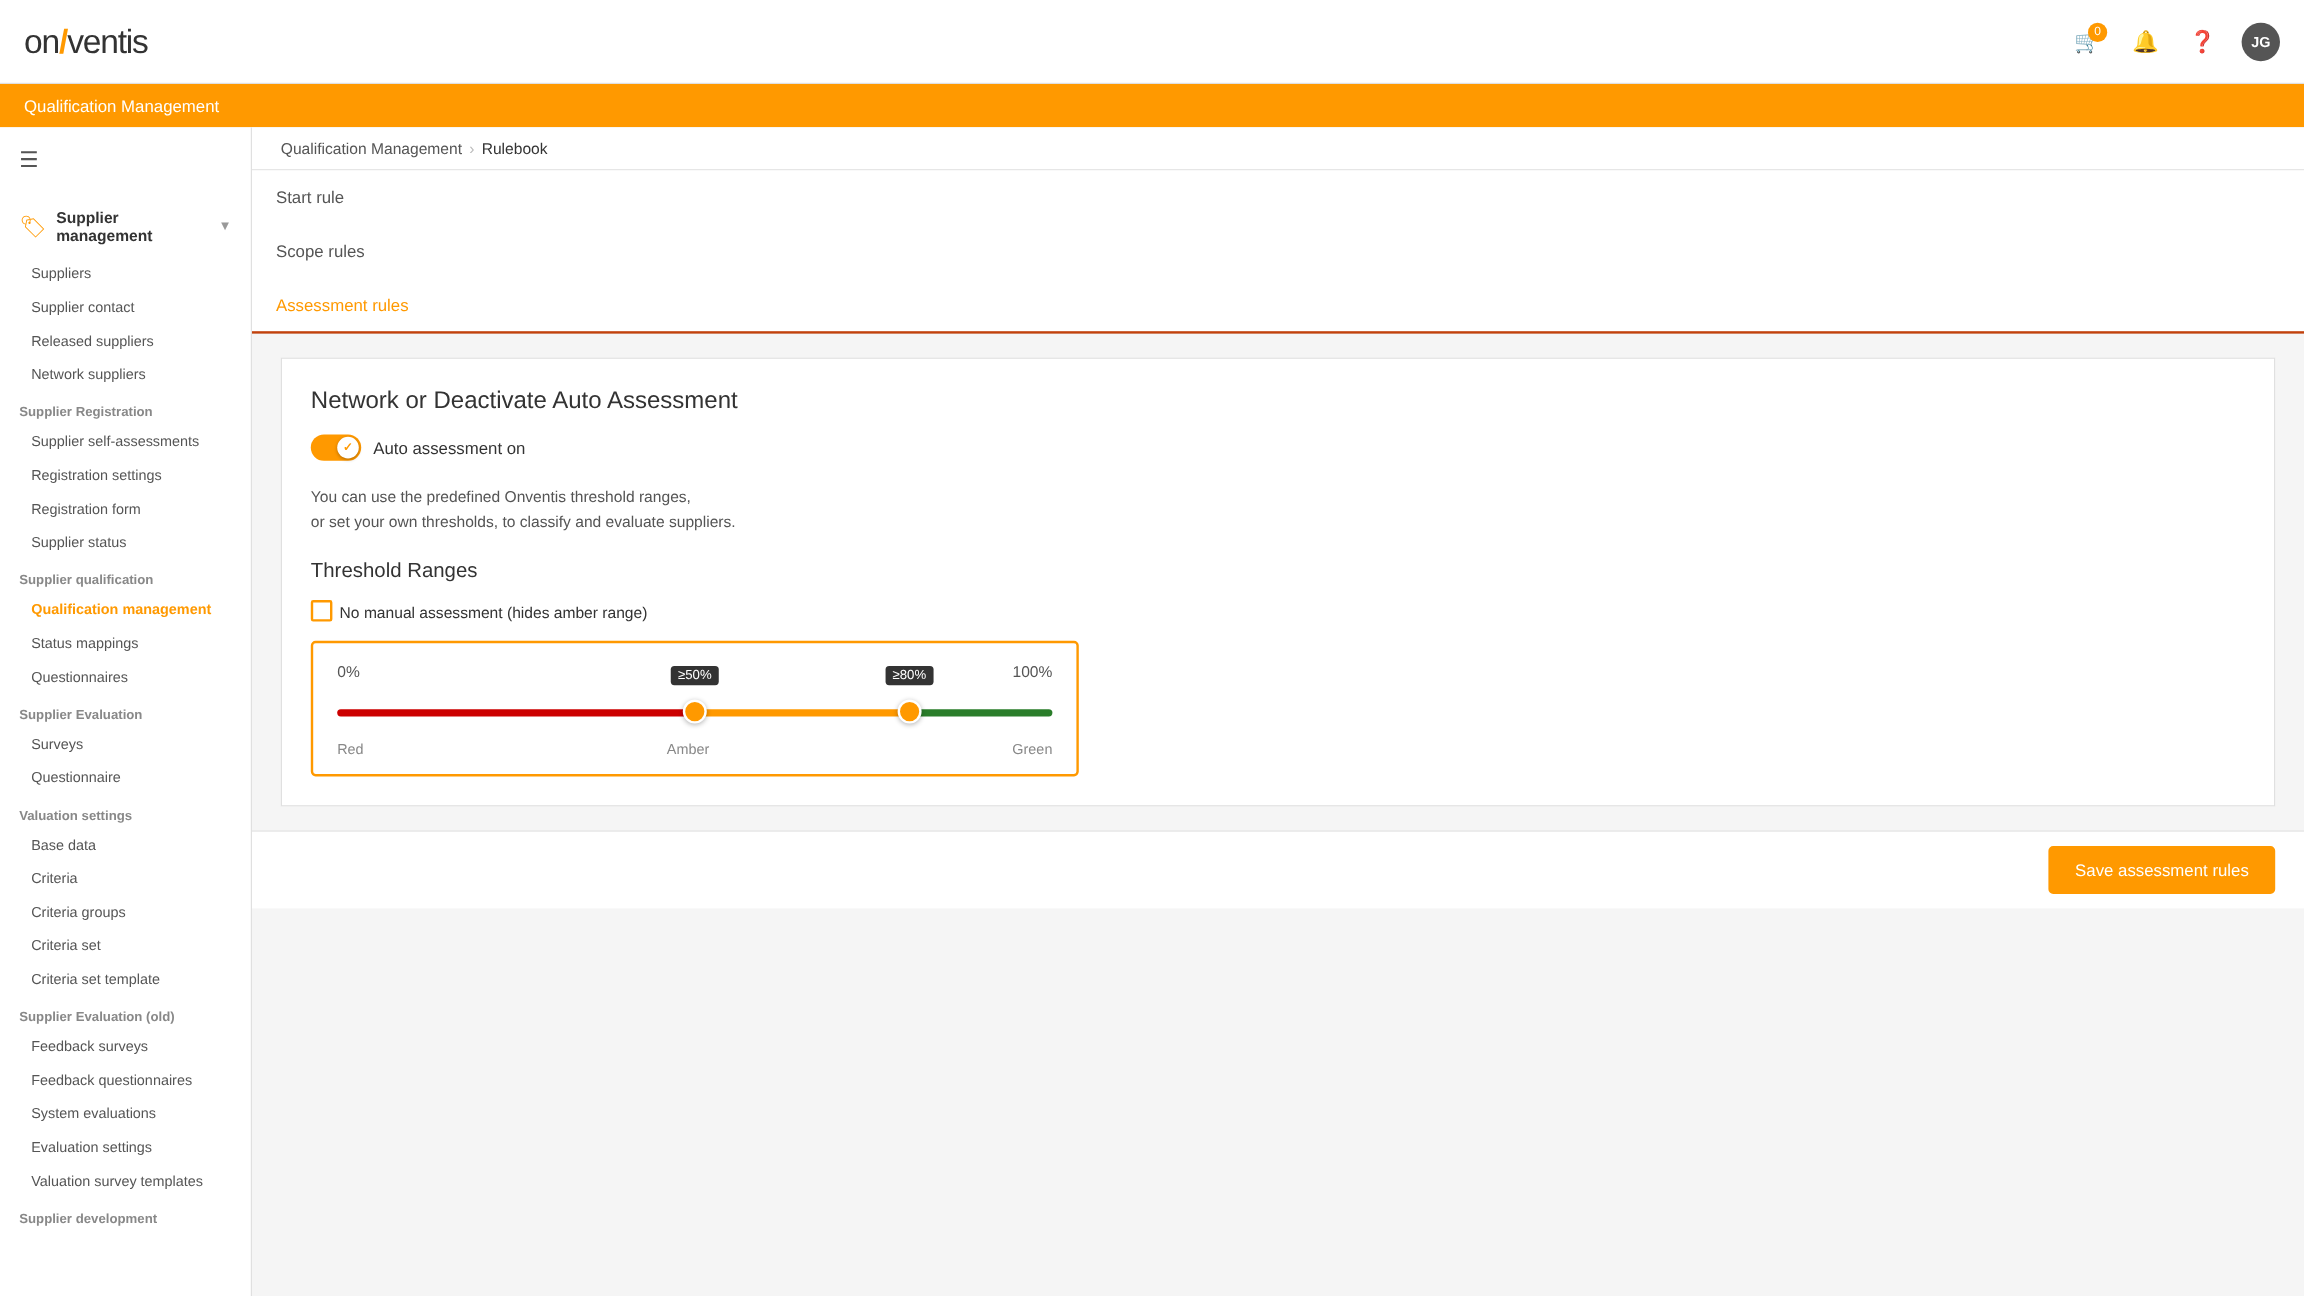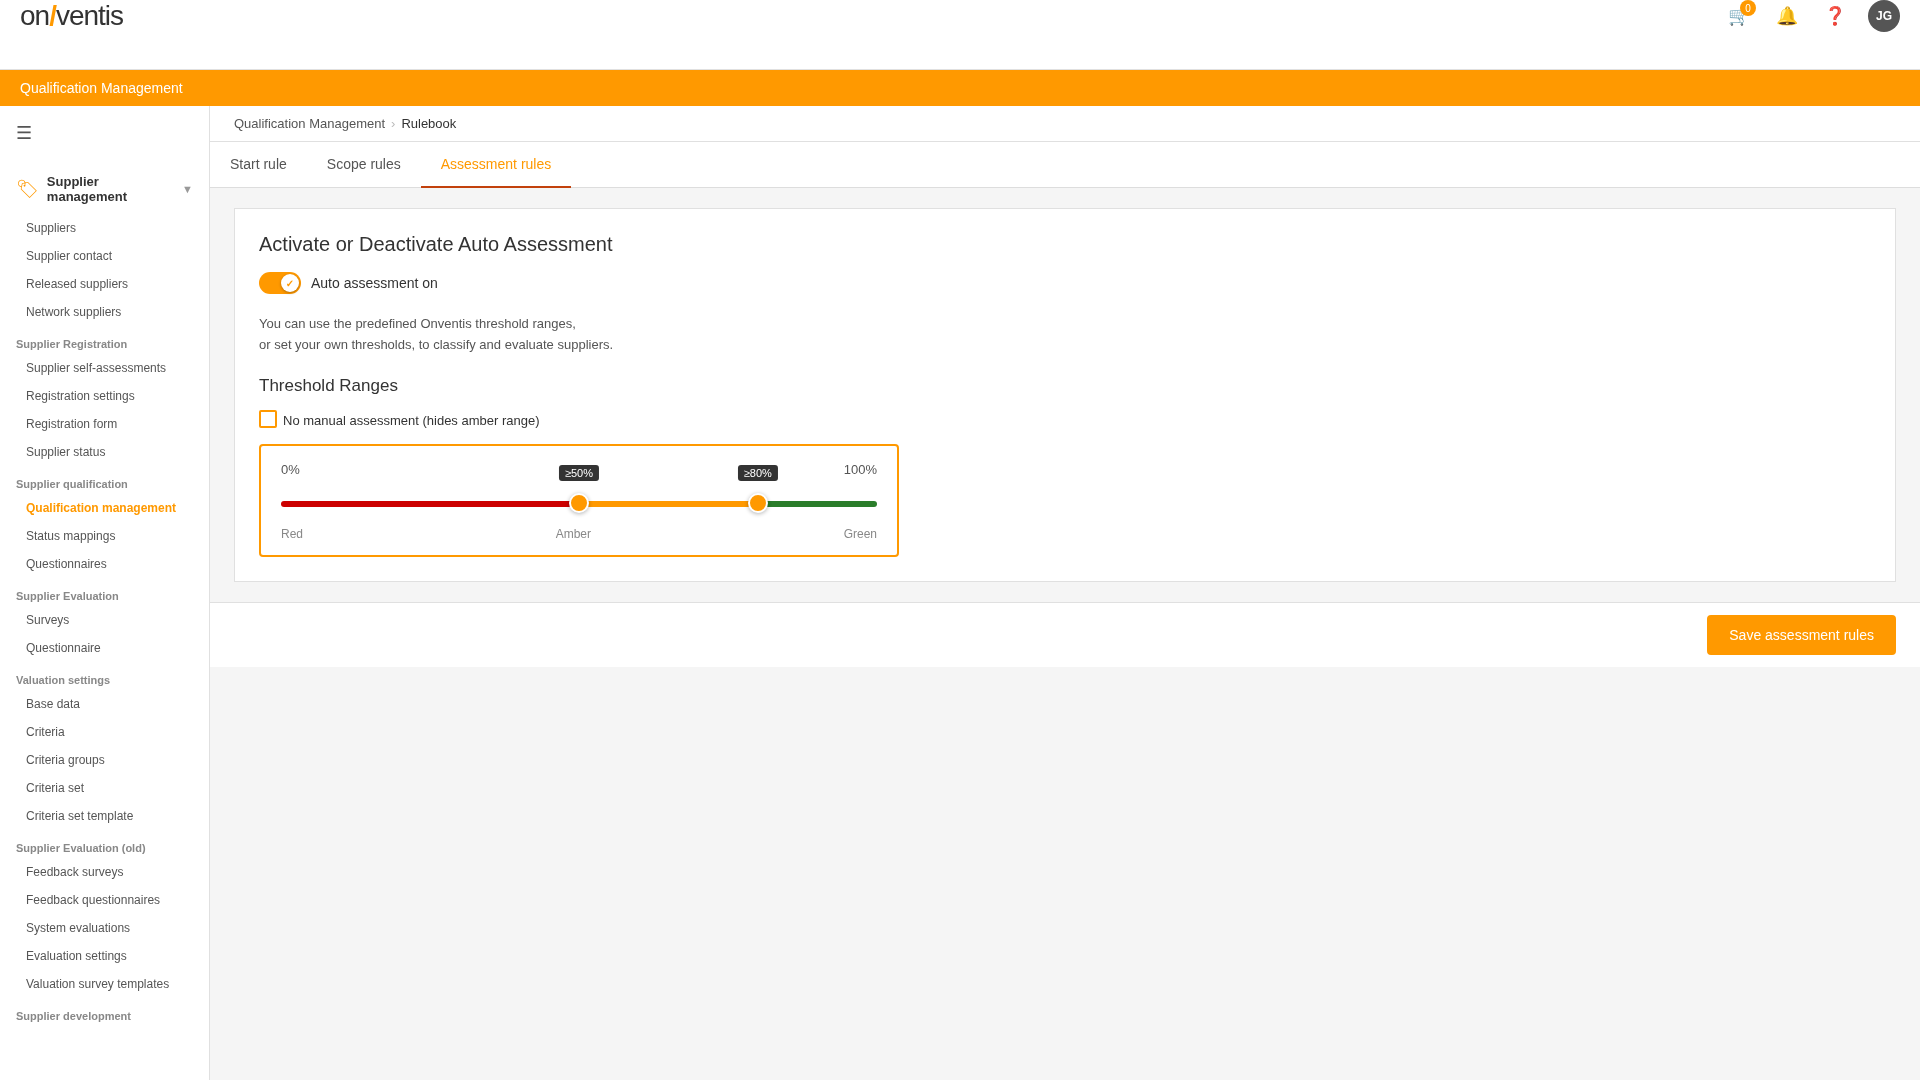--- a/index.html
+++ b/index.html
@@ -1,19 +1,19 @@
 <!DOCTYPE html>
 <html><head>
   <meta charset="utf-8">
   <style>
     * { box-sizing: border-box; margin: 0; padding: 0; }
     body { font-family: -apple-system, BlinkMacSystemFont, 'Segoe UI', Arial, sans-serif; font-size: 13px; color: #333; background: #f5f5f5; display: flex; flex-direction: column; height: 100vh; overflow: hidden; }
 
     
-    .header { background: #fff; height: 70px; display: flex; align-items: flex-start; padding: 0 20px; border-bottom: 1px solid #e0e0e0; flex-shrink: 0; }
+    .header { background: #fff; height: 70px; display: flex; align-items: center; padding: 0 20px; border-bottom: 1px solid #e0e0e0; flex-shrink: 0; }
     .header-logo { width: 160px; margin-right: 20px; }
     .logo-text { font-size: 28px; font-weight: 300; color: #333; letter-spacing: -1px; }
     .search-bar { flex: 1; max-width: 760px; margin: 0 auto; position: relative; }
     .search-bar input { width: 100%; padding: 10px 40px 10px 16px; border: 1px solid #ddd; border-radius: 4px; font-size: 14px; color: #999; outline: none; }
     .search-icon-wrap { position: absolute; right: 12px; top: 50%; transform: translateY(-50%); color: #999; cursor: pointer; }
     .header-actions { display: flex; align-items: center; gap: 16px; margin-left: auto; }
     .action-icon { width: 32px; height: 32px; display: flex; align-items: center; justify-content: center; cursor: pointer; color: #555; position: relative; font-size: 18px; }
     .badge { position: absolute; top: 0; right: 0; background: #f90; color: #fff; border-radius: 50%; width: 16px; height: 16px; font-size: 10px; display: flex; align-items: center; justify-content: center; }
     .avatar { width: 32px; height: 32px; background: #555; color: #fff; border-radius: 50%; display: flex; align-items: center; justify-content: center; font-size: 12px; font-weight: 600; cursor: pointer; }
 
@@ -39,21 +39,21 @@
     
     .content { flex: 1; overflow-y: auto; background: #f5f5f5; }
     .breadcrumb { background: #fff; padding: 10px 24px; font-size: 13px; color: #555; display: flex; align-items: center; gap: 6px; border-bottom: 1px solid #e0e0e0; }
     .breadcrumb-sep { color: #bbb; }
     .breadcrumb-link { color: #555; cursor: pointer; }
     .breadcrumb-current { color: #333; }
 
     .content-inner { padding: 20px 24px; }
 
     
-    .tabs { display: flex; gap: 0; border-bottom: 1px solid #ddd; background: #fff; margin-bottom: 0; }
+    .tabs { display: flex; gap: 0; border-bottom: 1px solid #ddd; background: #fff; margin-bottom: 0; flex-direction: column; }
     .tab { padding: 14px 20px; font-size: 14px; color: #555; cursor: pointer; border-bottom: 2px solid transparent; margin-bottom: -1px; }
     .tab.active { color: #f90; border-bottom: 2px solid #c2410c; font-weight: 500; }
 
     .content-box { background: #fff; padding: 24px; border: 1px solid #e0e0e0; }
 
     
     .page-heading { font-size: 20px; font-weight: 400; color: #333; margin-bottom: 16px; }
 
     
     .toggle-row { display: flex; align-items: center; gap: 10px; margin-bottom: 20px; }
@@ -211,21 +211,21 @@
 
     <div class="tabs">
       <div class="tab">Start rule</div>
       <div class="tab">Scope rules</div>
       <div class="tab active">Assessment rules</div>
     </div>
 
     <div class="content-inner">
       <div class="content-box">
 
-        <h2 class="page-heading">Activate or Deactivate Auto Assessment</h2>
+        <h2 class="page-heading">Network or Deactivate Auto Assessment</h2>
 
         <div class="toggle-row">
           <div class="toggle-switch">
             <div class="toggle-knob">
               <span class="toggle-check">✓</span>
             </div>
           </div>
           <span class="toggle-label">Auto assessment on</span>
         </div>
 

